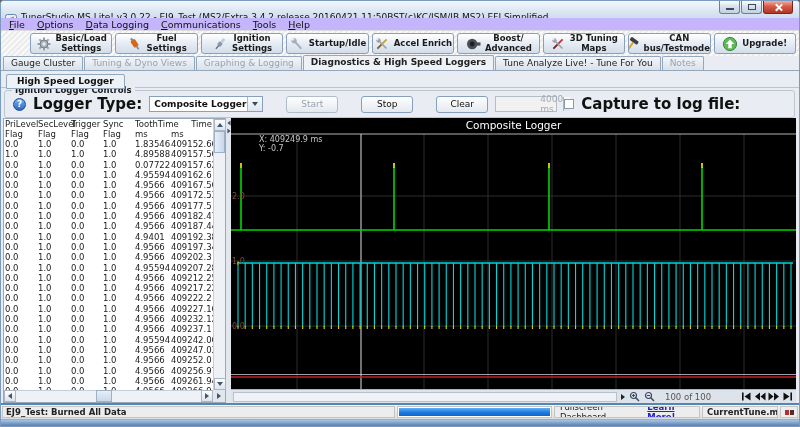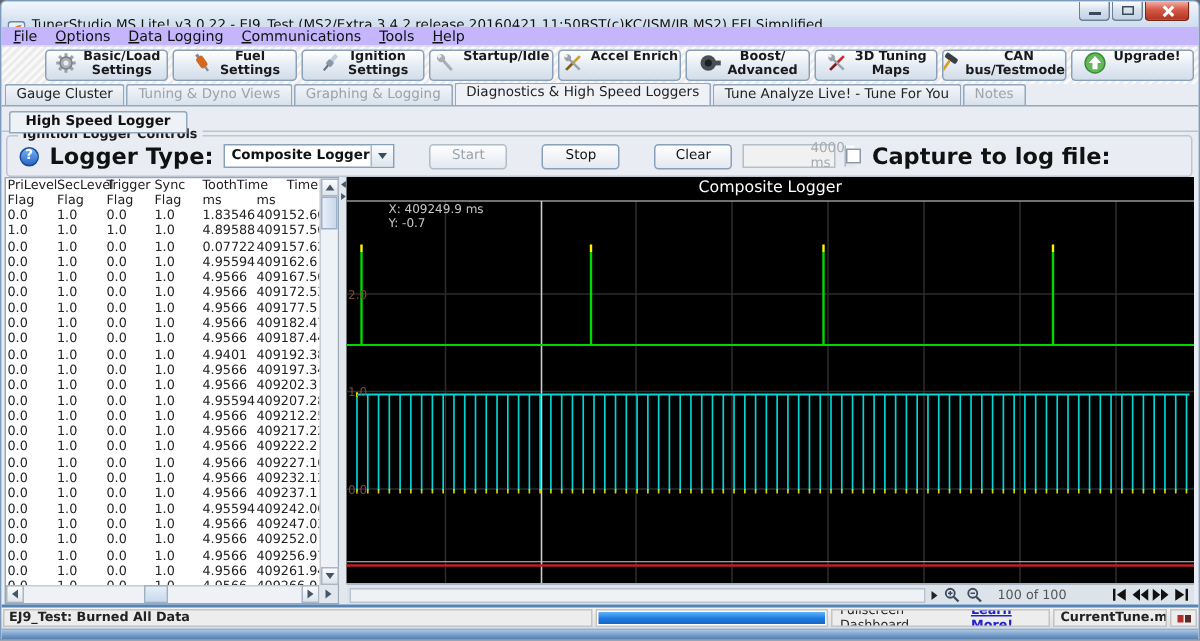--- a/index.html
+++ b/index.html
@@ -26,32 +26,32 @@
 
   
   .menubar { position:absolute; top:17px; left:0; right:0; height:13px; background:#c4b5fd;
              border-bottom:1px solid #dcdcdc; display:flex; align-items:center; padding-left:2px; }
   .menu-item { font-size:9.5px; color:#111; padding:0 6px; }
 
   
   .toolbar { position:absolute; top:30px; left:0; right:0; height:25px;
              background:repeating-linear-gradient(135deg,#ececec 0 2px,#f9f9f9 2px 4px);
              display:flex; align-items:center; gap:3px; padding:0 3px 0 29px; }
-  .tbtn { flex:1 1 0; height:21px; display:flex; justify-content:center; gap:4px;
+  .tbtn { flex:1 1 0; height:21px; display:flex; align-items:center; justify-content:center; gap:4px;
           background:linear-gradient(#ffffff,#e3eaf3 55%,#d3deea); border:1px solid #8aa0b8; border-radius:3px;
           font-size:8.5px; font-weight:bold; color:#1a1a1a; overflow:hidden; }
   .tbtn .ticon { width:16px; height:16px; flex:0 0 auto; }
   .tbtn .tlabel { text-align:center; line-height:1.08; white-space:nowrap; }
 
   
   .tabrow { position:absolute; top:55px; left:0; right:0; height:15px; display:flex; align-items:flex-end;
             border-bottom:1px solid #93a7bd; padding-left:2px; background:#e9edf3; }
   .tab { font-size:9px; color:#222; padding:1px 7px 2px 7px; margin-right:1px; border:1px solid #93a7bd; border-bottom:none;
          border-radius:2px 2px 0 0; background:linear-gradient(#f3f6fa,#d9e1ea); white-space:nowrap; }
-  .tab.active { background:#eef2f7; font-weight:normal; padding-bottom:3px;text-align:center; }
+  .tab.active { background:#eef2f7; font-weight:bold; padding-bottom:3px;text-align:center; }
   .tab.disabled { color:#9aa2ac; }
 
   
   .content { position:absolute; top:71px; left:0; right:0; height:331px; background:#e9edf3; }
   .subtab { position:absolute; top:2px; left:5px; font-size:9px; font-weight:bold; color:#111; padding:1px 10px 2px 10px;
             border:1px solid #93a7bd; border-radius:2px 2px 0 0; background:#eef2f7; z-index:2; }
   .subtab-line { position:absolute; top:15px; left:0; right:0; border-top:1px solid #b8c4d0; }
 
   .groupbox { position:absolute; top:18px; left:3px; right:4px; height:28px; border:1px solid #bcc6d2; border-radius:3px; }
   .group-title { position:absolute; top:-6px; left:7px; background:#e9edf3; padding:0 3px; font-size:8.5px; font-weight:bold; color:#1a1a1a; }

